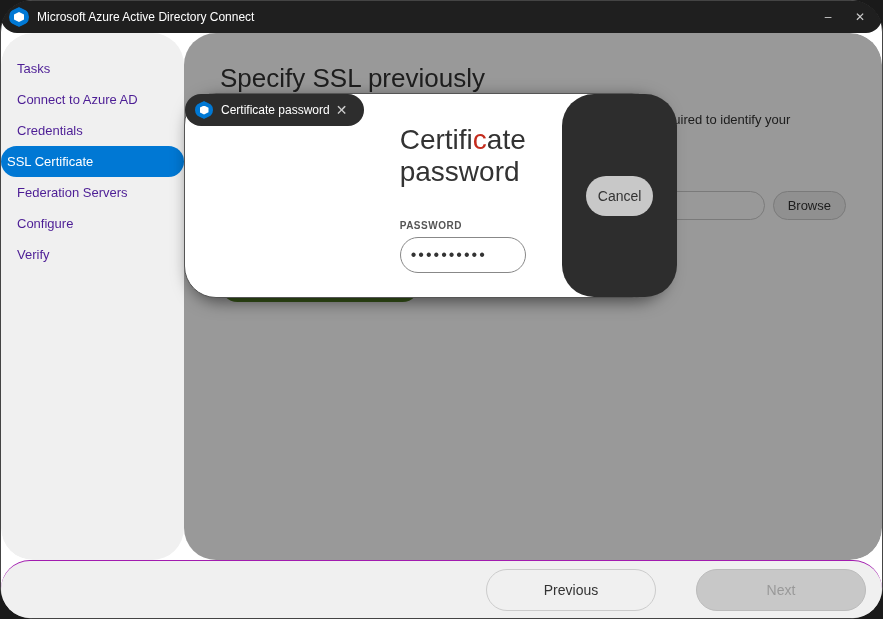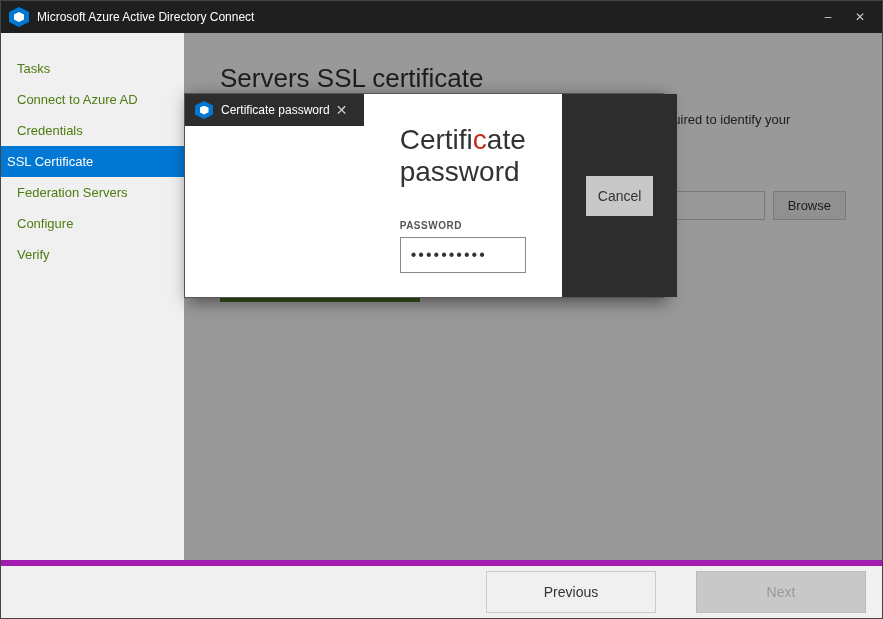--- a/index.html
+++ b/index.html
@@ -1,15 +1,15 @@
 <!DOCTYPE html>
 <html><head>
   <meta charset="utf-8">
   <style>
-    * { box-sizing: border-box; margin: 0; padding: 0; }
+    * { box-sizing: border-box; margin: 0; padding: 0; border-radius: 32px; }
     body { font-family: 'Segoe UI', sans-serif; font-size: 13px; background: #1a1a1a; width: 883px; height: 619px; overflow: hidden; }
 
     .window { width: 883px; height: 619px; display: flex; flex-direction: column; background: #fff; border: 1px solid #444; }
 
     .title-bar {
       background: #1f1f1f;
       color: #fff;
       display: flex;
       align-items: center;
       padding: 0 8px;
@@ -42,21 +42,21 @@
       width: 183px;
       background: #f0f0f0;
       flex-shrink: 0;
       padding: 20px 0;
       display: flex;
       flex-direction: column;
     }
     .sidebar-item {
       padding: 8px 16px;
       cursor: pointer;
-      color: #4d7c0f;
+      color: #4c1d95;
       font-size: 13px;
     }
     .sidebar-item.active {
       background: #0078d4;
       color: white;
       padding-left: 6px;
     }
 
     .content-area {
       flex: 1;
@@ -139,21 +139,21 @@
       font-size: 13px;
       font-weight: 600;
       cursor: pointer;
       text-transform: uppercase;
       letter-spacing: 1px;
       width: 200px;
     }
 
     .bottom-bar {
       background: #f0f0f0;
-      border-top: 6px solid #a21caf;
+      border-top: 1px solid #a21caf;
       display: flex;
       justify-content: flex-end;
       align-items: center;
       padding: 10px 16px;
       height: 58px;
       flex-shrink: 0;
       gap: 8px;
     }
     .prev-btn {
       padding: 12px 40px;
@@ -315,21 +315,21 @@
       </div>
       <div class="sidebar-item">
         <span>Configure</span>
       </div>
       <div class="sidebar-item">
         <span>Verify</span>
       </div>
     </div>
 
     <div class="content-area">
-      <h1 class="page-title">Servers SSL certificate</h1>
+      <h1 class="page-title">Specify SSL previously</h1>
       <p class="description">In order to install Active Directory Federation Services, an SSL certificate is required to identify your organization. The certificate must match the identity of the Federation Service.</p>
 
       <div class="cert-file-label">
         <span>CERTIFICATE FILE</span>
         <div class="help-icon">
           <span>?</span>
         </div>
       </div>
 
       <div class="cert-file-row">

